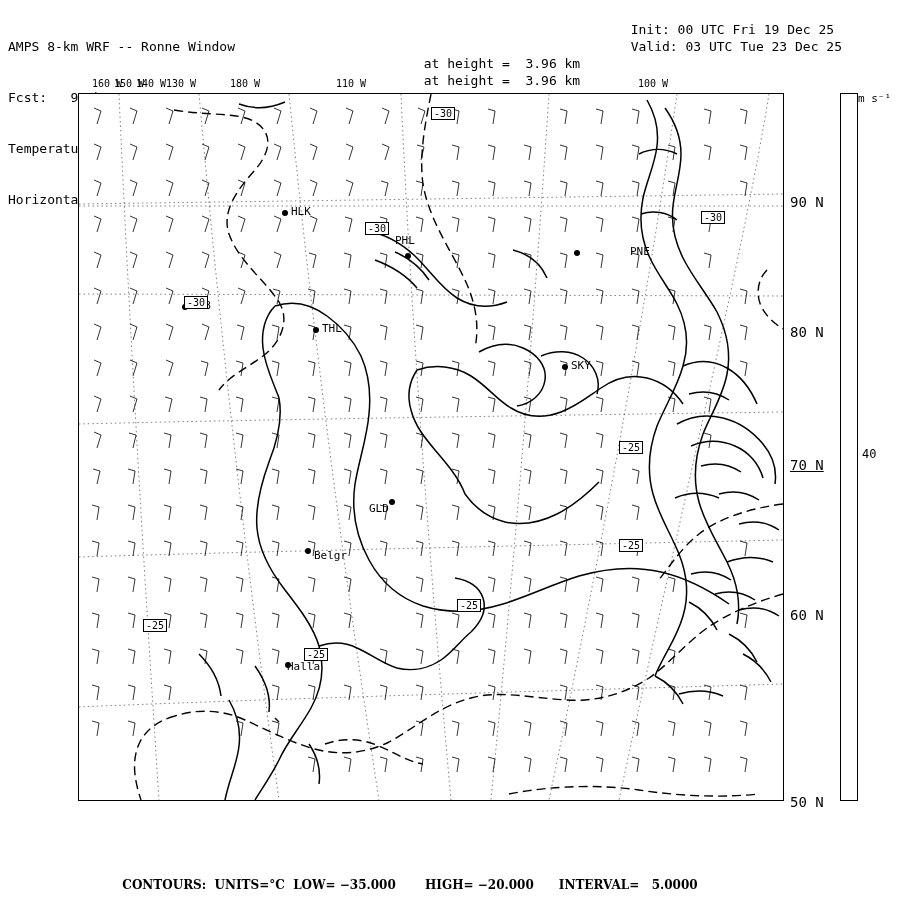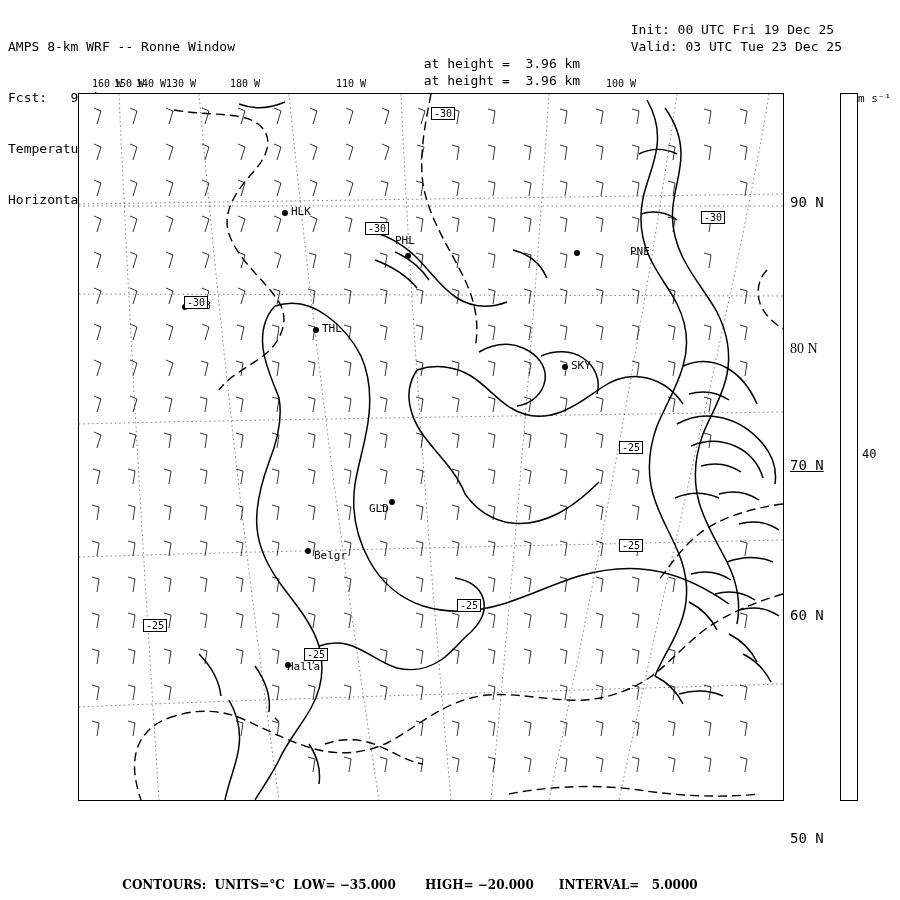--- a/index.html
+++ b/index.html
@@ -40,29 +40,29 @@
   <span class="ln">Valid: 03 UTC Tue 23 Dec 25</span>
 </div>
 
 <div class="abs" id="top-axis" style="left:78px;top:78px;width:706px;height:14px;">
   <span class="abs toptick" style="left:14px;top:0;">160 W</span>
   <span class="abs toptick" style="left:36px;top:0;">150 W</span>
   <span class="abs toptick" style="left:58px;top:0;">140 W</span>
   <span class="abs toptick" style="left:88px;top:0;">130 W</span>
   <span class="abs toptick" style="left:152px;top:0;">180 W</span>
   <span class="abs toptick" style="left:258px;top:0;">110 W</span>
-  <span class="abs toptick" style="left:528px;top:0;">100 W</span>
+  <span class="abs toptick" style="left:560px;top:0;">100 W</span>
 </div>
 
 <div class="abs" id="right-axis" style="left:790px;top:93px;width:48px;height:708px;">
   <span class="abs righttick" style="left:0;top:101px;">90 N</span>
-  <span class="abs righttick" style="left:0;top:248px;font-family:Liberation Serif, serif;">80 N</span>
+  <span class="abs righttick" style="left:0;top:231px;">80 N</span>
   <span class="abs righttick" style="left:0;top:364px;text-decoration:underline;">70 N</span>
   <span class="abs righttick" style="left:0;top:514px;">60 N</span>
-  <span class="abs righttick" style="left:0;top:701px;margin-top:36px;">50 N</span>
+  <span class="abs righttick" style="left:0;top:701px;">50 N</span>
 </div>
 
 <div class="abs" id="plotbox">
   <svg width="704" height="706" viewBox="0 0 704 706" xmlns="http://www.w3.org/2000/svg">
     <defs>
       <g id="barb10">
           <line x1="0" y1="0" x2="0" y2="-14" stroke="#000" stroke-width="0.8"></line>
           <line x1="0" y1="-14" x2="7" y2="-17" stroke="#000" stroke-width="0.8"></line>
         </g>
     </defs>

